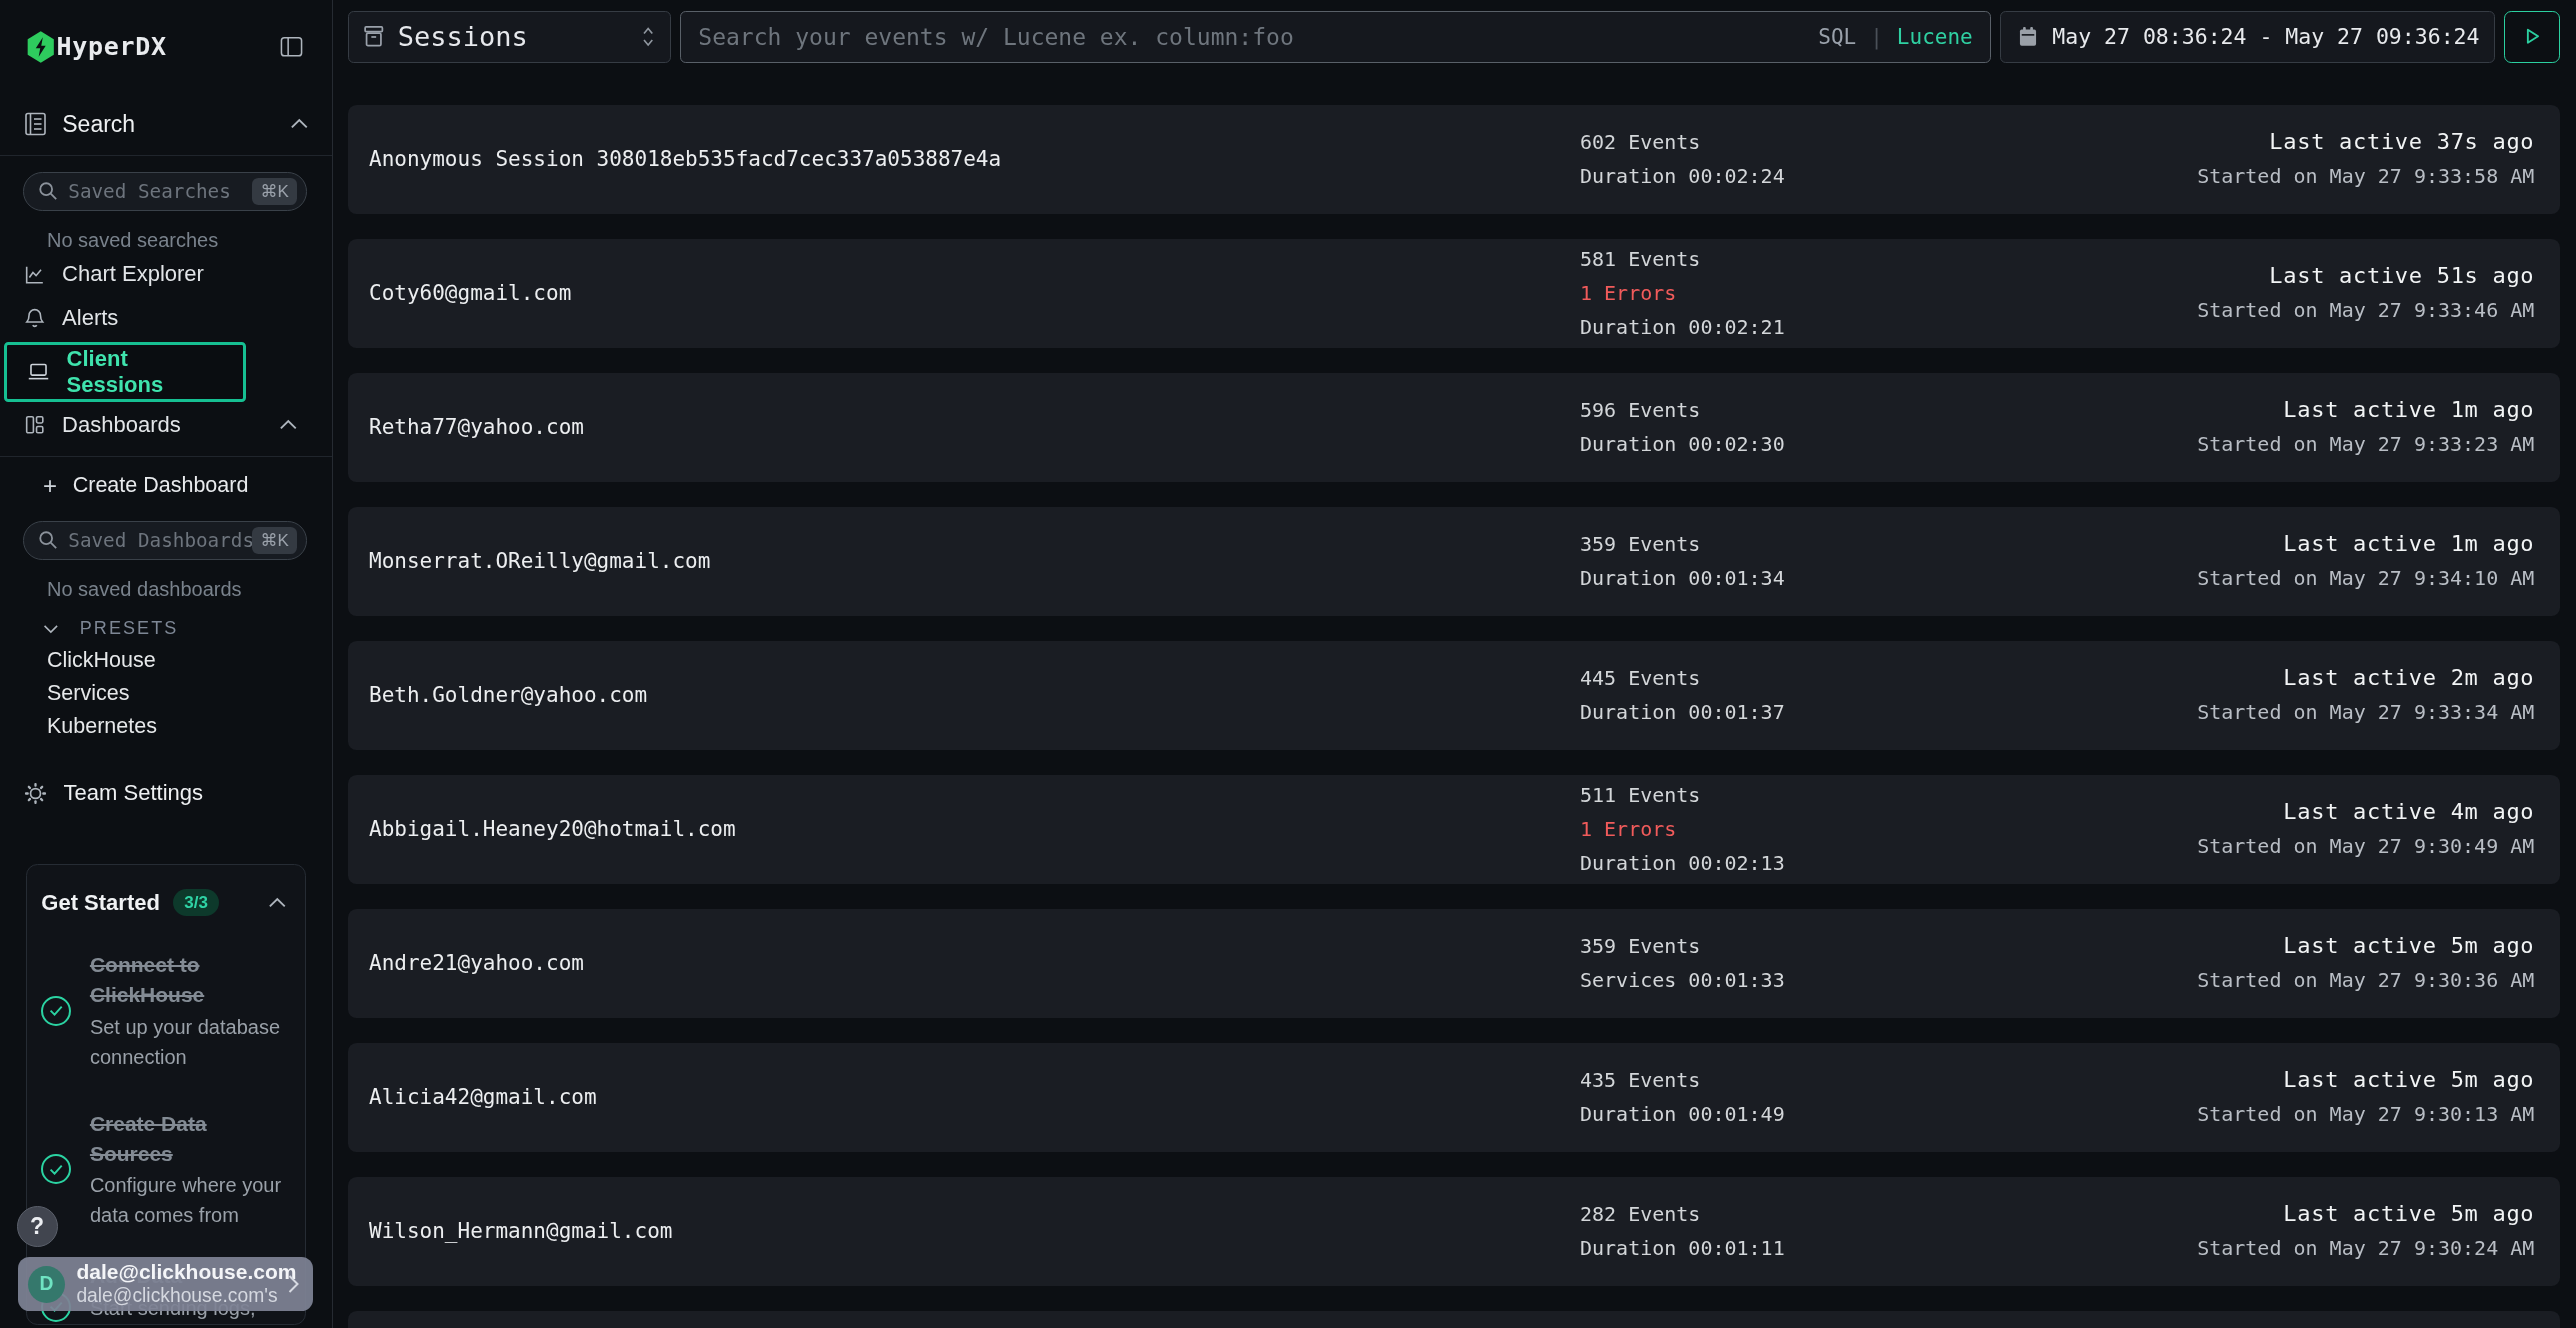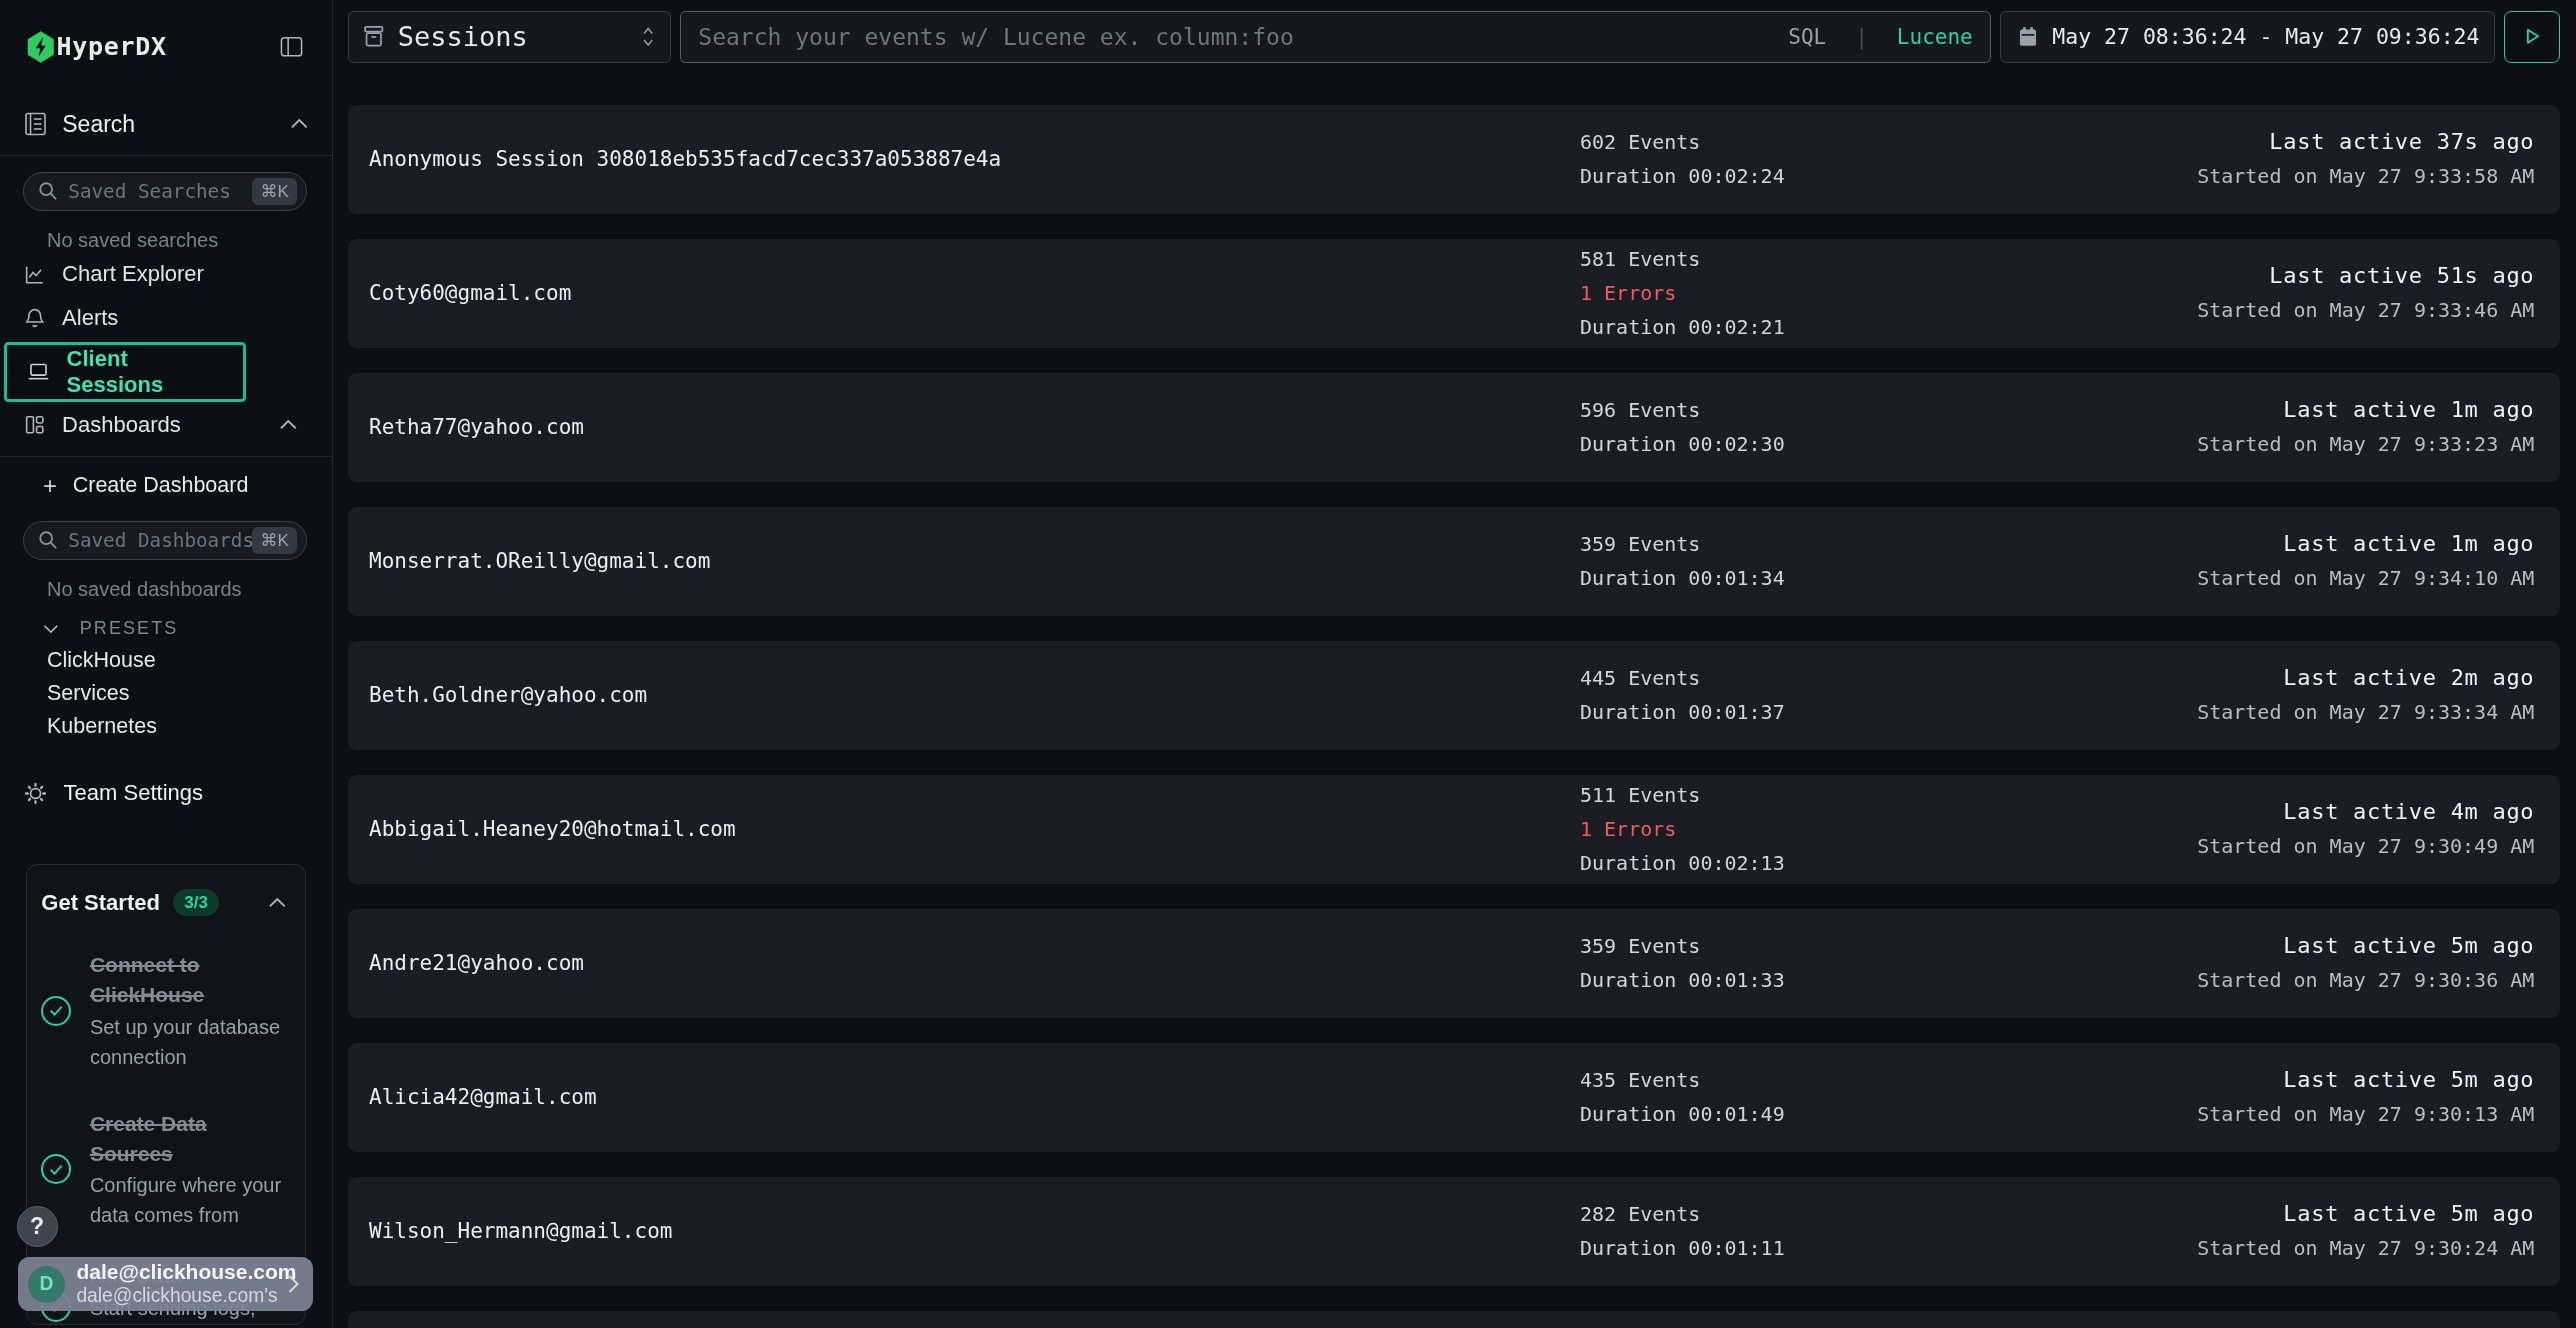--- a/index.html
+++ b/index.html
@@ -70,21 +70,21 @@
   
   .main { position:absolute; left:333px; right:0; top:0; bottom:0; padding:10.7px 15.7px 0 15px; }
   .topbar { display:flex; gap:9.3px; height:52px; }
   .tb-box { background:#15181e; border:0.7px solid #363c44; border-radius:5.7px; display:flex; align-items:center; }
   .src-select { width:323px; padding:0 14.3px; gap:13px; cursor:pointer; }
   .src-select .sel-label { font-family:"DejaVu Sans Mono", monospace; font-size:27px; color:#e6e8ec; }
   .search-box { flex:1; border-color:#596068; padding:0 17px; }
   .search-box input { flex:1; min-width:0; background:transparent; border:none; outline:none;
         font-family:"DejaVu Sans Mono", monospace; font-size:23px; color:#dfe2e6; }
   .search-box input::placeholder { color:#6e757d; }
-  .lang-toggle { display:flex; gap:29px; align-items:center; font-family:"DejaVu Sans Mono", monospace; font-size:21px; }
+  .lang-toggle { display:flex; gap:14px; align-items:center; font-family:"DejaVu Sans Mono", monospace; font-size:21px; }
   .lang-sql { color:#9aa1ab; cursor:pointer; }
   .lang-sep { color:#4a5058; }
   .lang-lucene { color:#2fd0a2; cursor:pointer; }
   .date-box { width:495px; padding:0 17px; gap:14.3px; cursor:pointer; }
   .date-text { font-family:"DejaVu Sans Mono", monospace; font-size:21.5px; color:#e8eaed; white-space:nowrap; }
   .play-btn { width:56px; background:transparent; border:1.4px solid #2bd0a0; border-radius:7.2px;
               display:flex; align-items:center; justify-content:center; cursor:pointer; }
 
   .session-list { margin-top:42px; }
   .session-row { height:109px; background:#1a1d23; border-radius:8.6px; margin-bottom:25px;
@@ -440,21 +440,21 @@
       <div class="s-last">Last active 4m ago</div>
       <div class="s-started">Started on May 27 9:30:49 AM</div>
     </div>
   </div>
 
   <div class="session-row">
     <div class="s-name">Andre21@yahoo.com</div>
     <div class="s-mid">
       <div class="s-events">359 Events</div>
 
-      <div class="s-duration">Duration 00:01:33</div>
+      <div class="s-duration">Services 00:01:33</div>
     </div>
     <div class="s-right">
       <div class="s-last">Last active 5m ago</div>
       <div class="s-started">Started on May 27 9:30:36 AM</div>
     </div>
   </div>
 
   <div class="session-row">
     <div class="s-name">Alicia42@gmail.com</div>
     <div class="s-mid">

